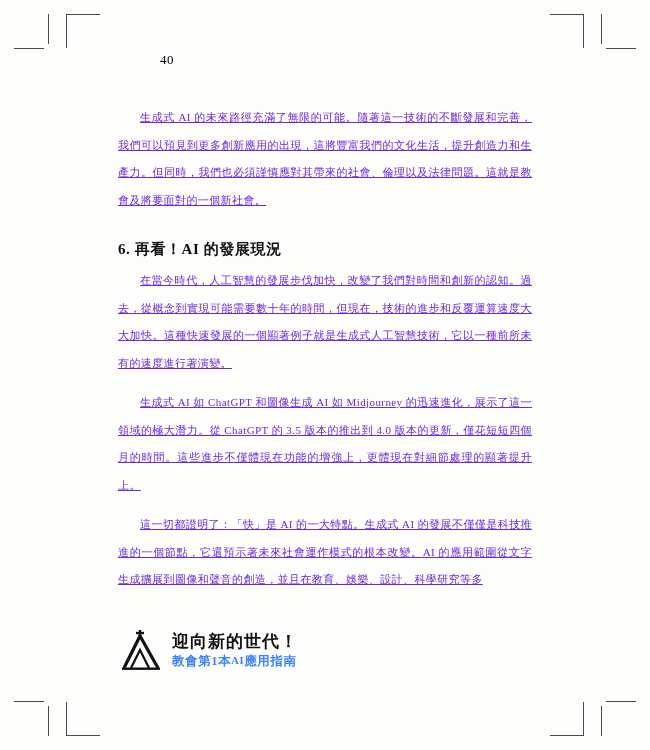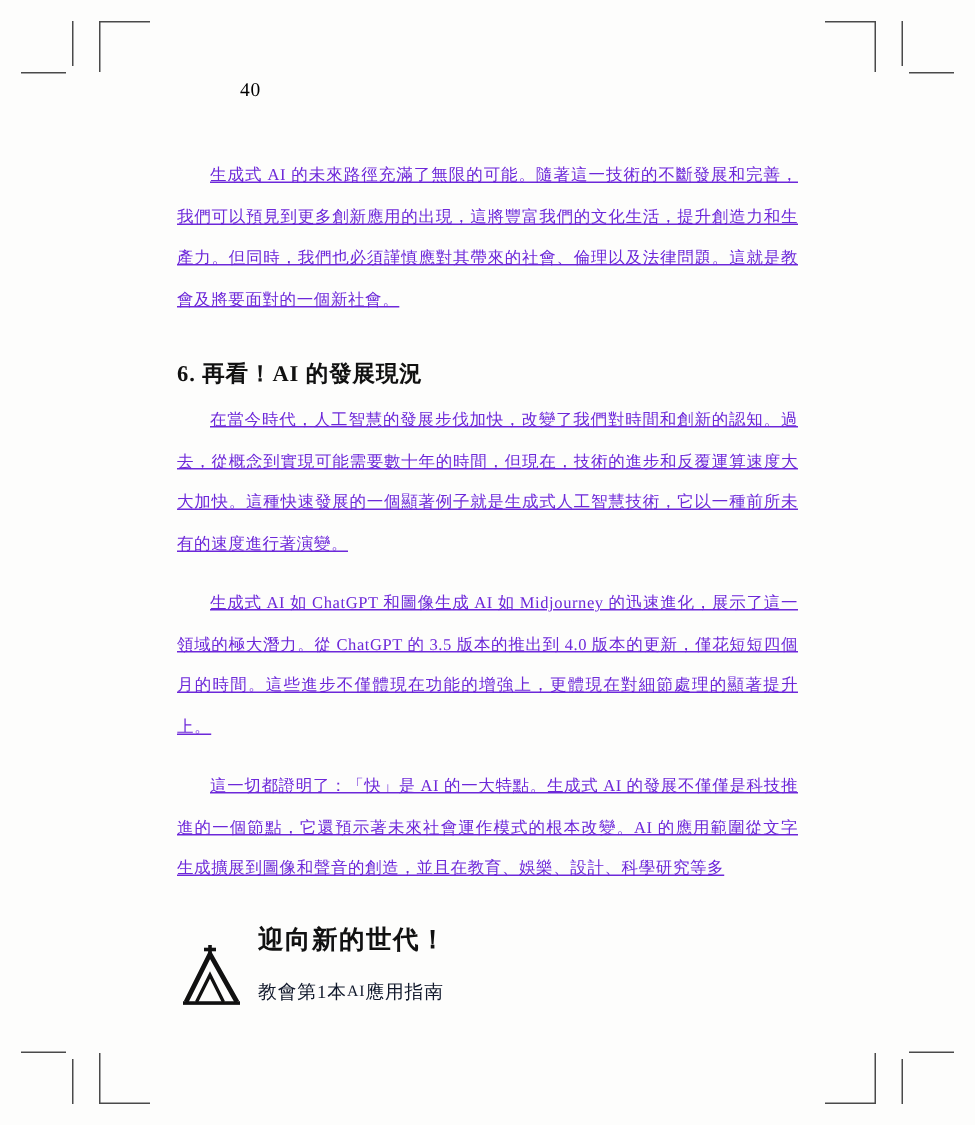--- a/index.html
+++ b/index.html
@@ -105,25 +105,25 @@
   .footer-text { padding-bottom: 2px; }
   .footer-title {
     font-size: 17px;
     font-weight: bold;
     letter-spacing: 1px;
     line-height: 20px;
     color: #111;
   }
   .footer-sub {
     font-size: 12.5px;
-    font-weight: normal;
+    font-weight: bold;
     letter-spacing: 0.6px;
     line-height: 17px;
-    color: #0f172a;
-    margin-top: 16px;
+    color: #3b82f6;
+    margin-top: 0;
     white-space: nowrap;
   }
   .footer-sub .ai {
     font-size: 10.5px;
     vertical-align: 1px;
   }
 </style>
 </head>
 <body>
 

